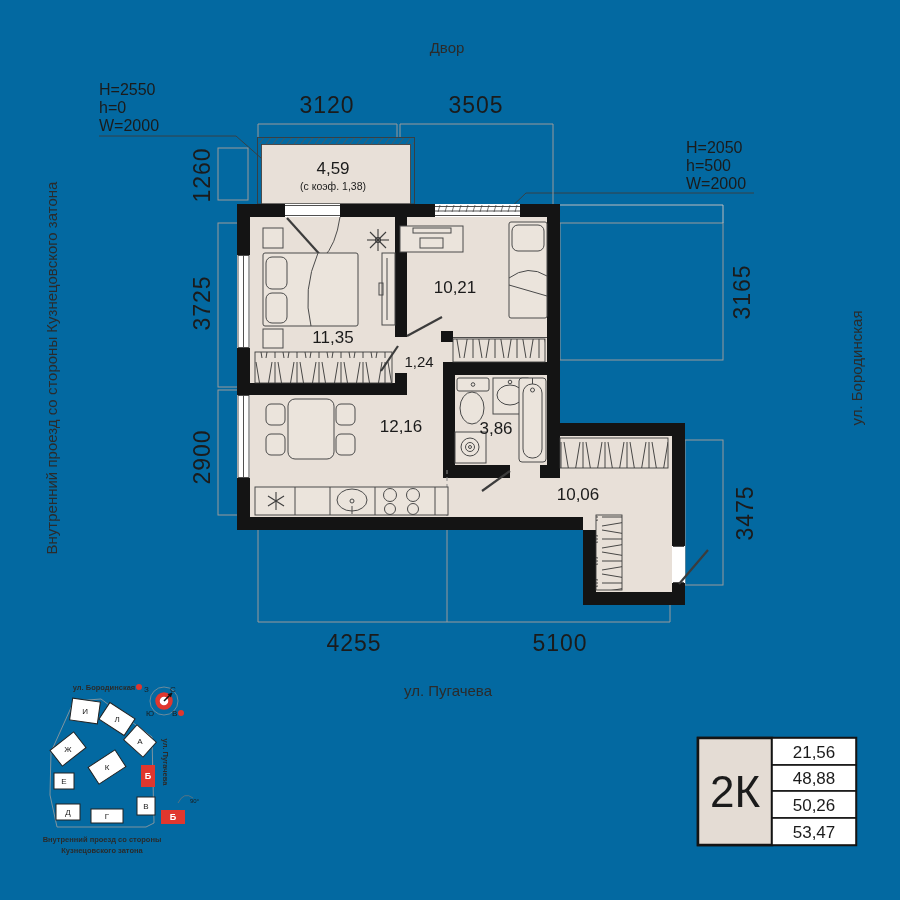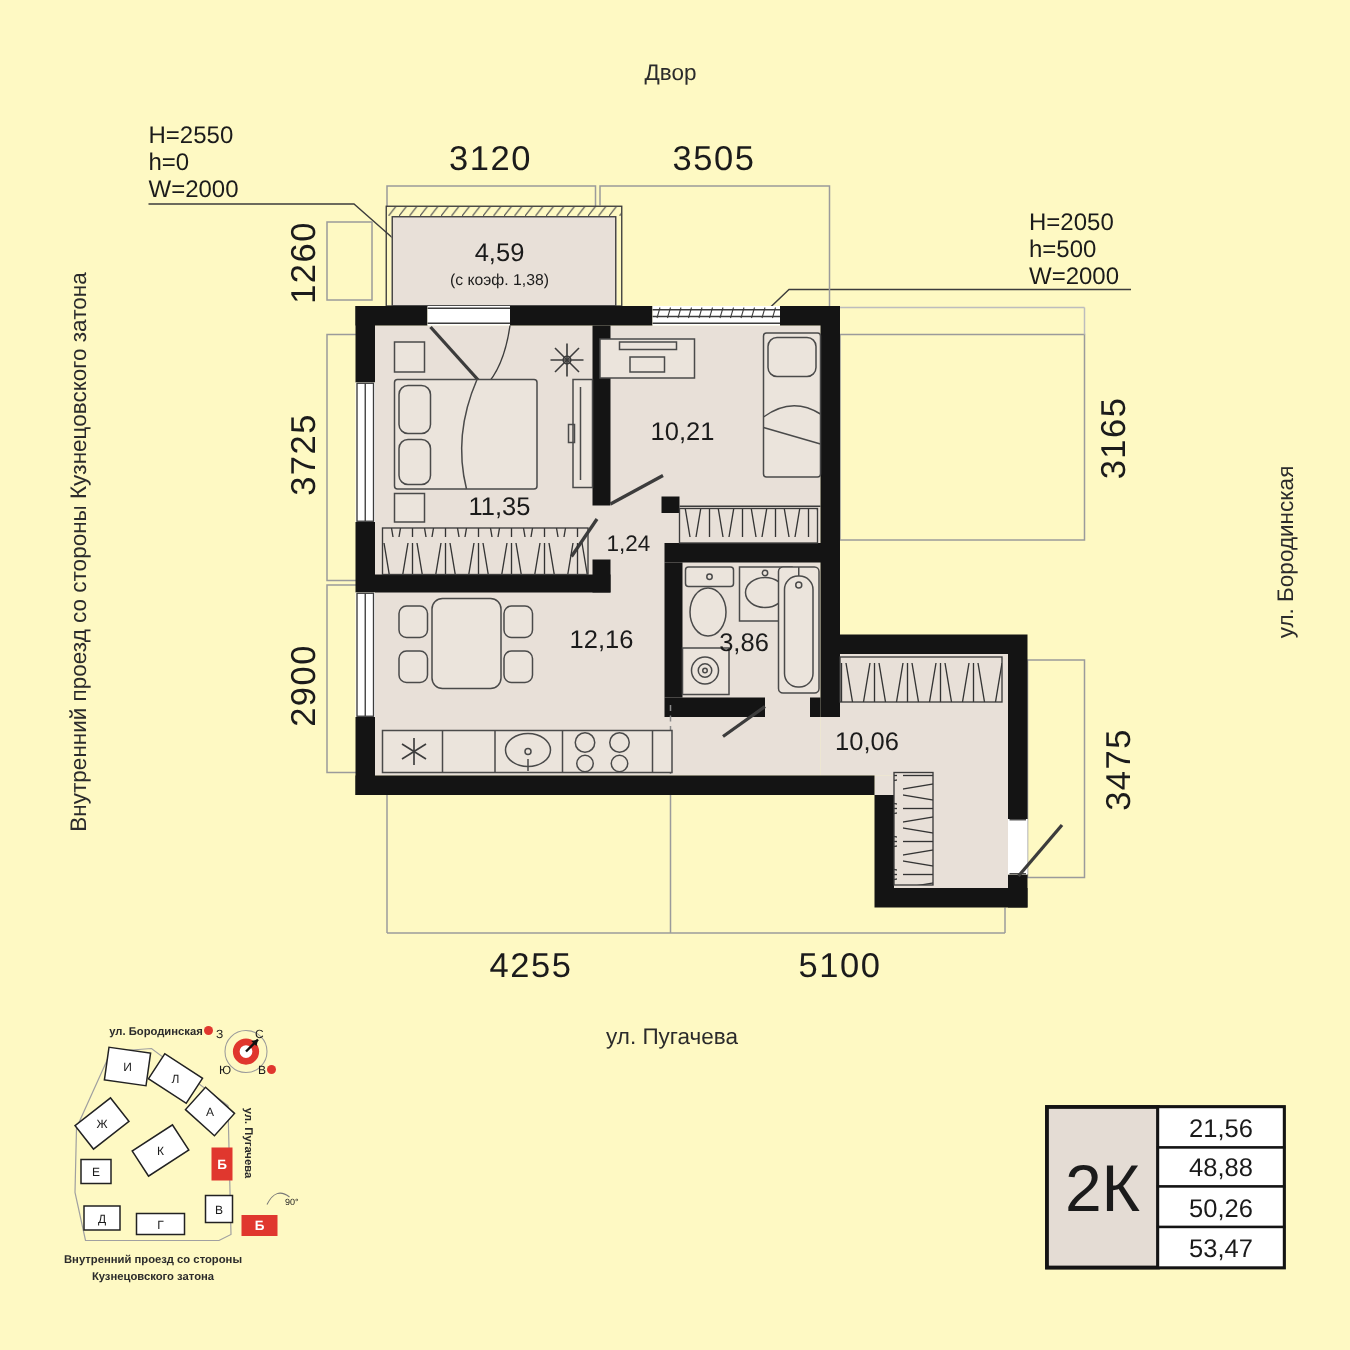--- a/index.html
+++ b/index.html
@@ -1,16 +1,16 @@
 <!DOCTYPE html>
 <html><head>
 <meta charset="utf-8">
 <style>
   html,body{margin:0;padding:0;background:#ffffff;}
-  .stage{position:relative;width:900px;height:900px;background:#fef9c3;overflow:hidden;}
+  .stage{position:relative;width:900px;height:900px;background:#0369a1;overflow:hidden;}
   svg{display:block;}
   text{font-family:"Liberation Sans","DejaVu Sans",sans-serif;fill:#1b1b1b;}
   .wall{fill:#141414;stroke:none;}
   .floor{fill:#e8e0d8;stroke:none;}
   .furn{fill:none;stroke:#4a4a4a;stroke-width:1;}
   .furnf{fill:#ebe4dc;stroke:#4a4a4a;stroke-width:1;}
   .thin{fill:none;stroke:#3c3c3c;stroke-width:0.9;}
   .leaf{fill:none;stroke:#3c3c3c;stroke-width:2.2;}
   .dim{fill:none;stroke:#9b9b9b;stroke-width:1;}
   .ghost{fill:none;stroke:#bdbdbd;stroke-width:1;}

